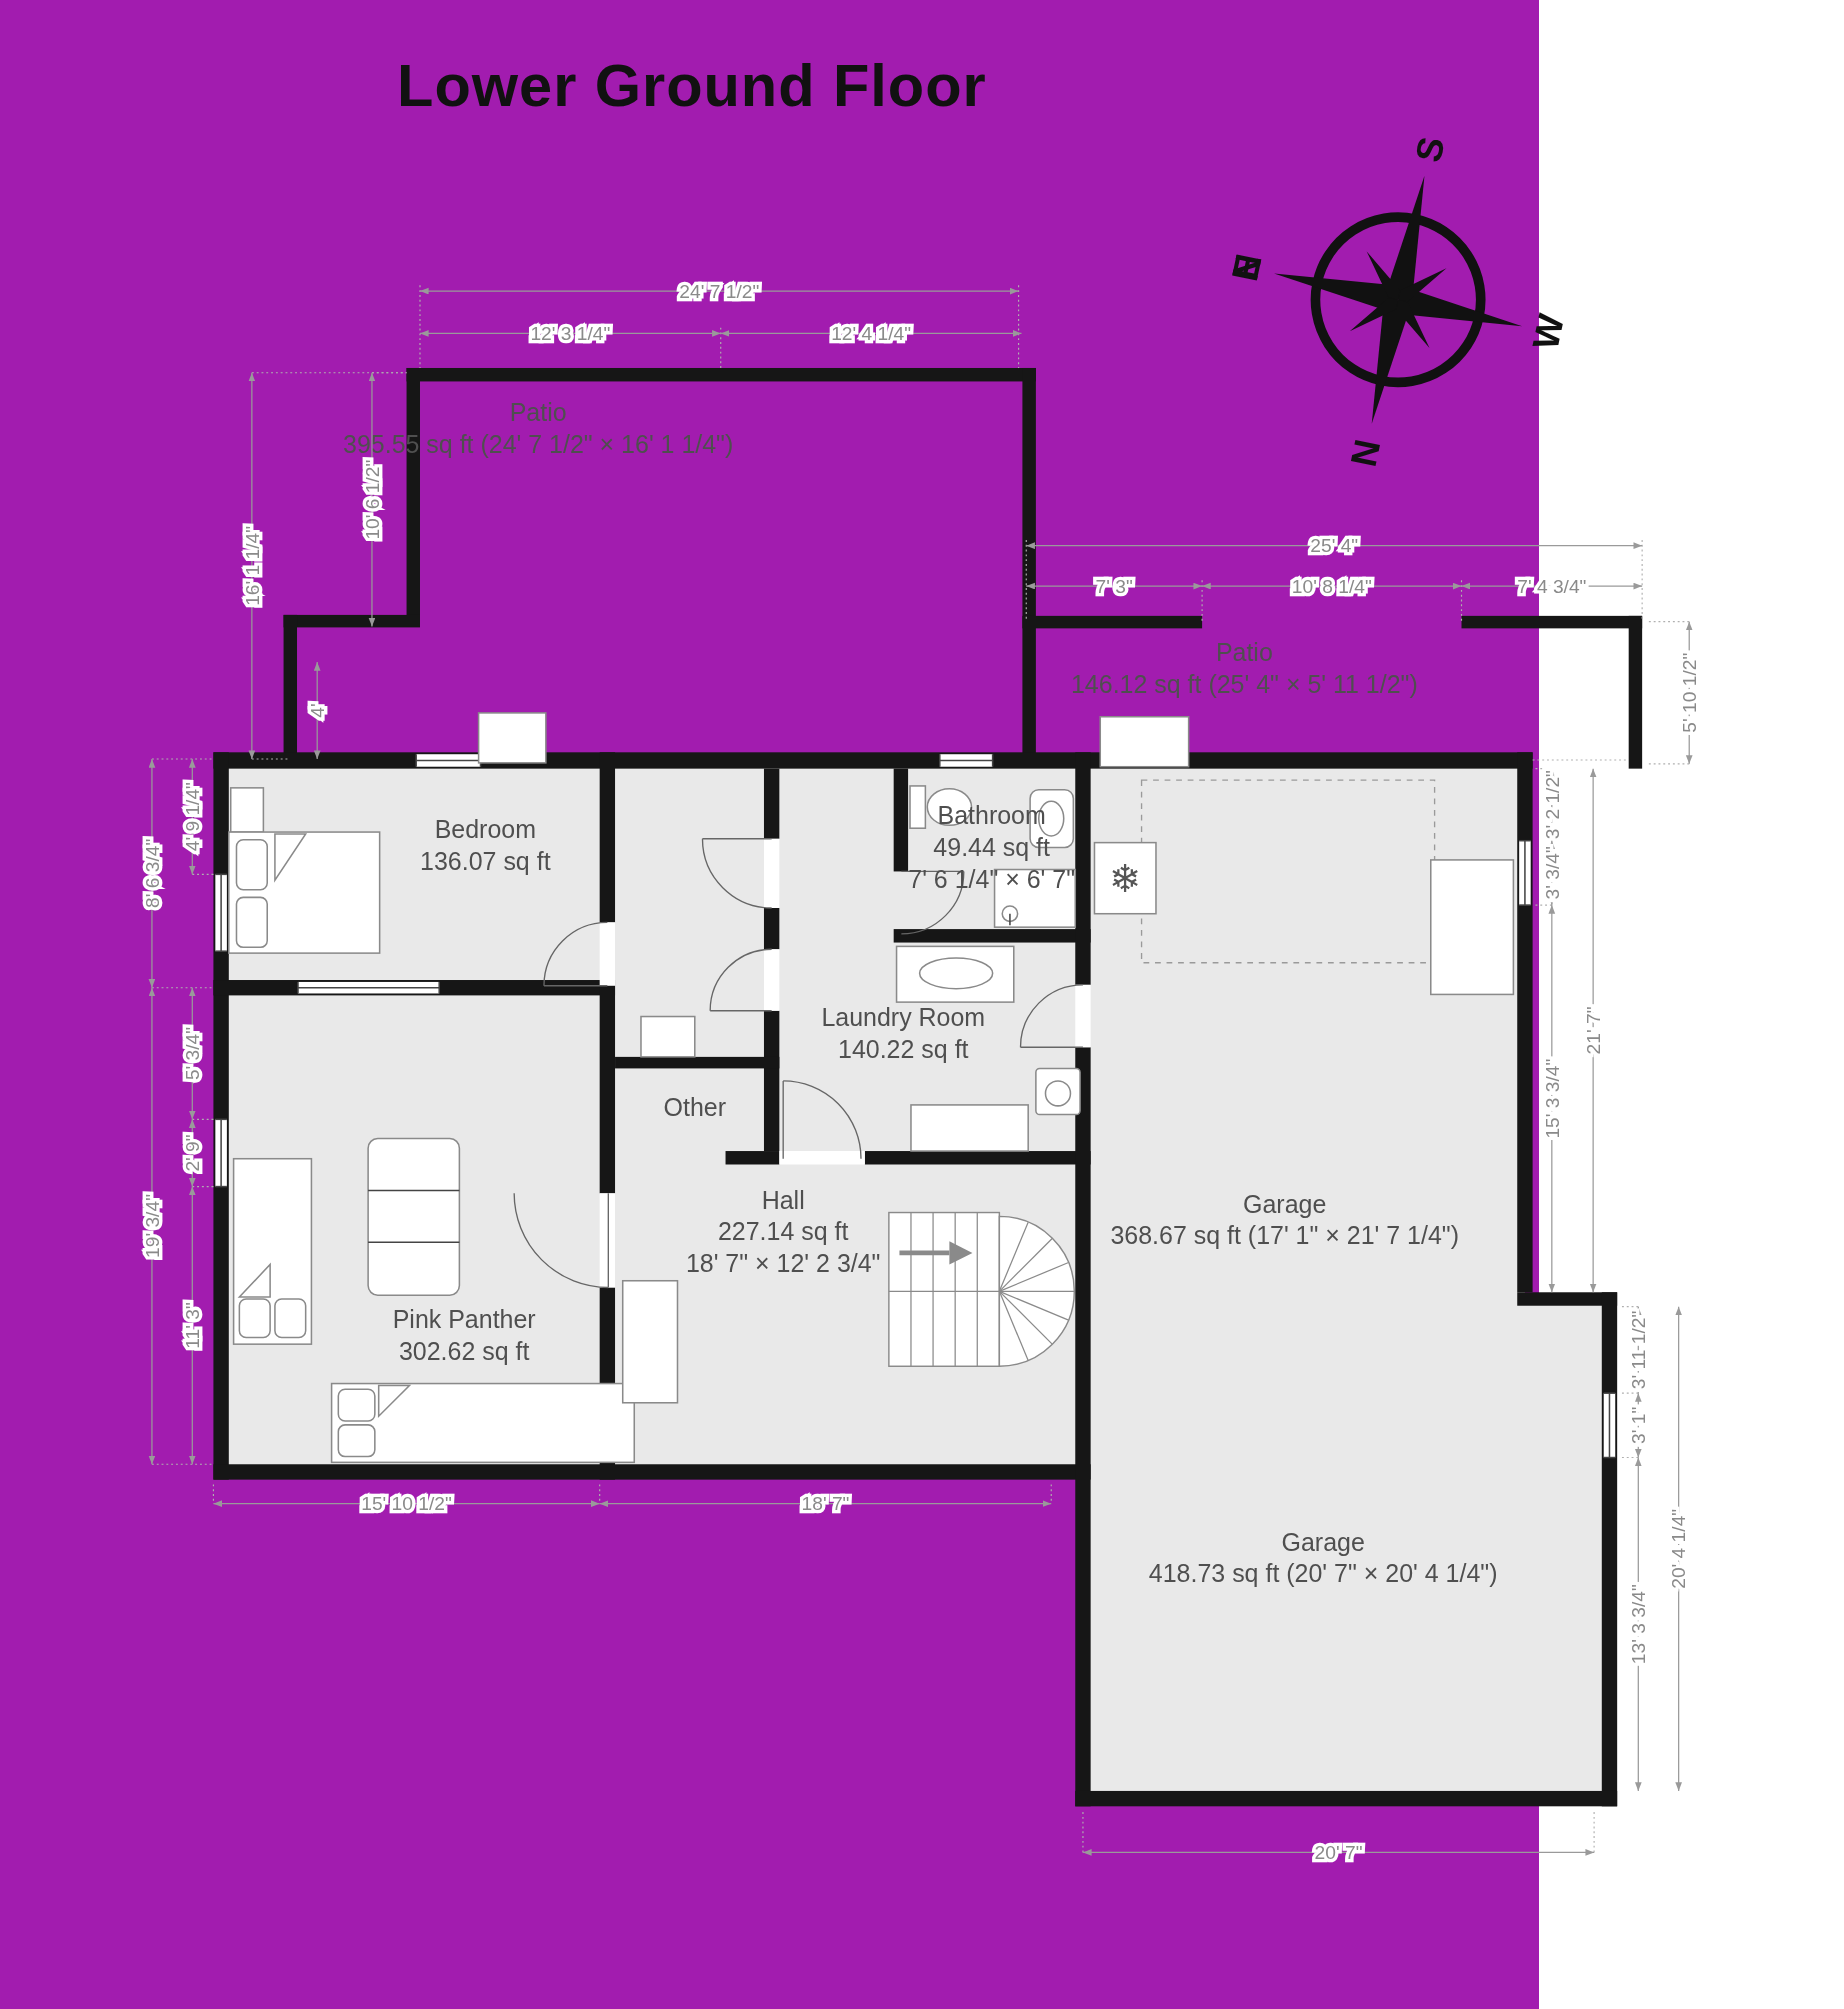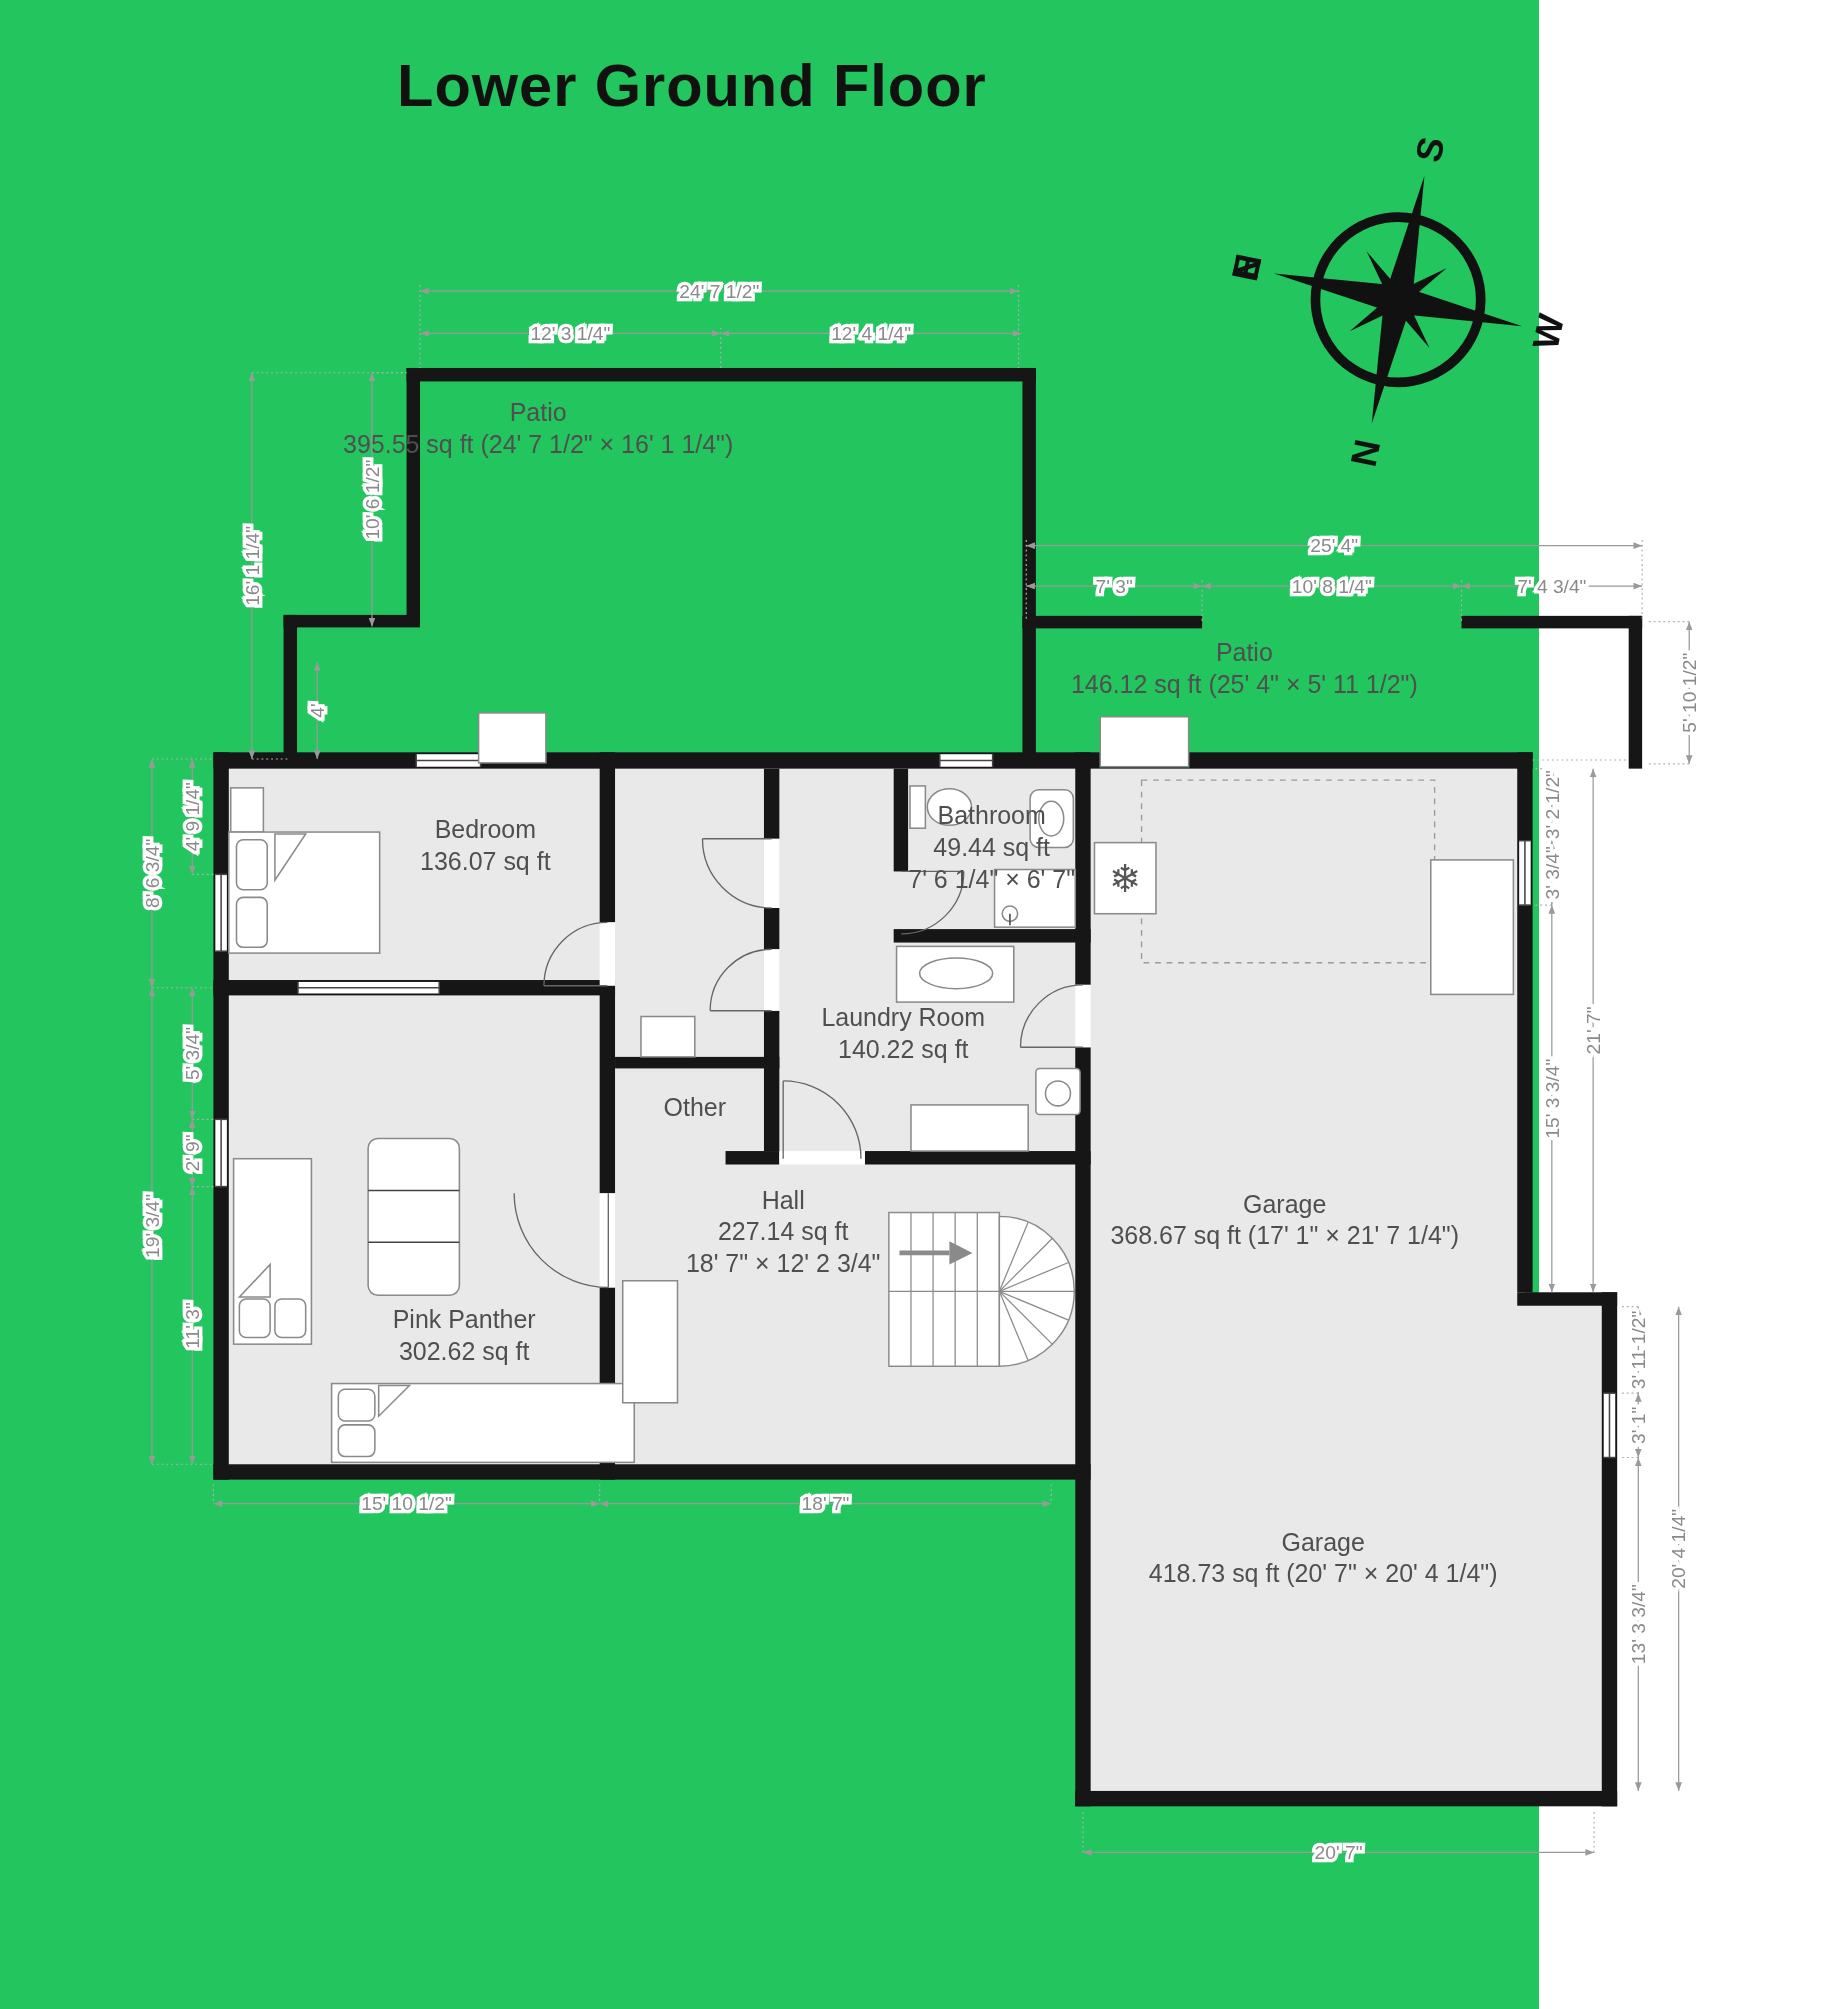--- a/index.html
+++ b/index.html
@@ -1,16 +1,16 @@
 <!DOCTYPE html>
 <html><head>
 <meta charset="utf-8">
 <style>
   html,body { margin:0; padding:0; background:#fff; }
-  .page { width:1539px; height:2010px; position:relative; background:#22c55e; }
+  .page { width:1539px; height:2010px; position:relative; background:#a21caf; }
   svg text { font-family:"Liberation Sans", sans-serif; }
   .title { font-size:62px; font-weight:bold; fill:#111; letter-spacing:1px; }
   .room  { font-size:26px; fill:#4f4f4f; text-anchor:middle; }
   .dimtxt{ font-size:20px; fill:#8a8a8a; stroke:#fff; stroke-width:7px; paint-order:stroke; text-anchor:middle; }
   .wall  { fill:#161616; }
   .winr  { fill:#ffffff; }
   .winl  { stroke:#444; stroke-width:1.6; }
   .furn  { fill:#ffffff; stroke:#8a8a8a; stroke-width:1.6; }
   .door  { stroke:#666; stroke-width:1.4; fill:none; }
   .gap   { fill:#ffffff; }

